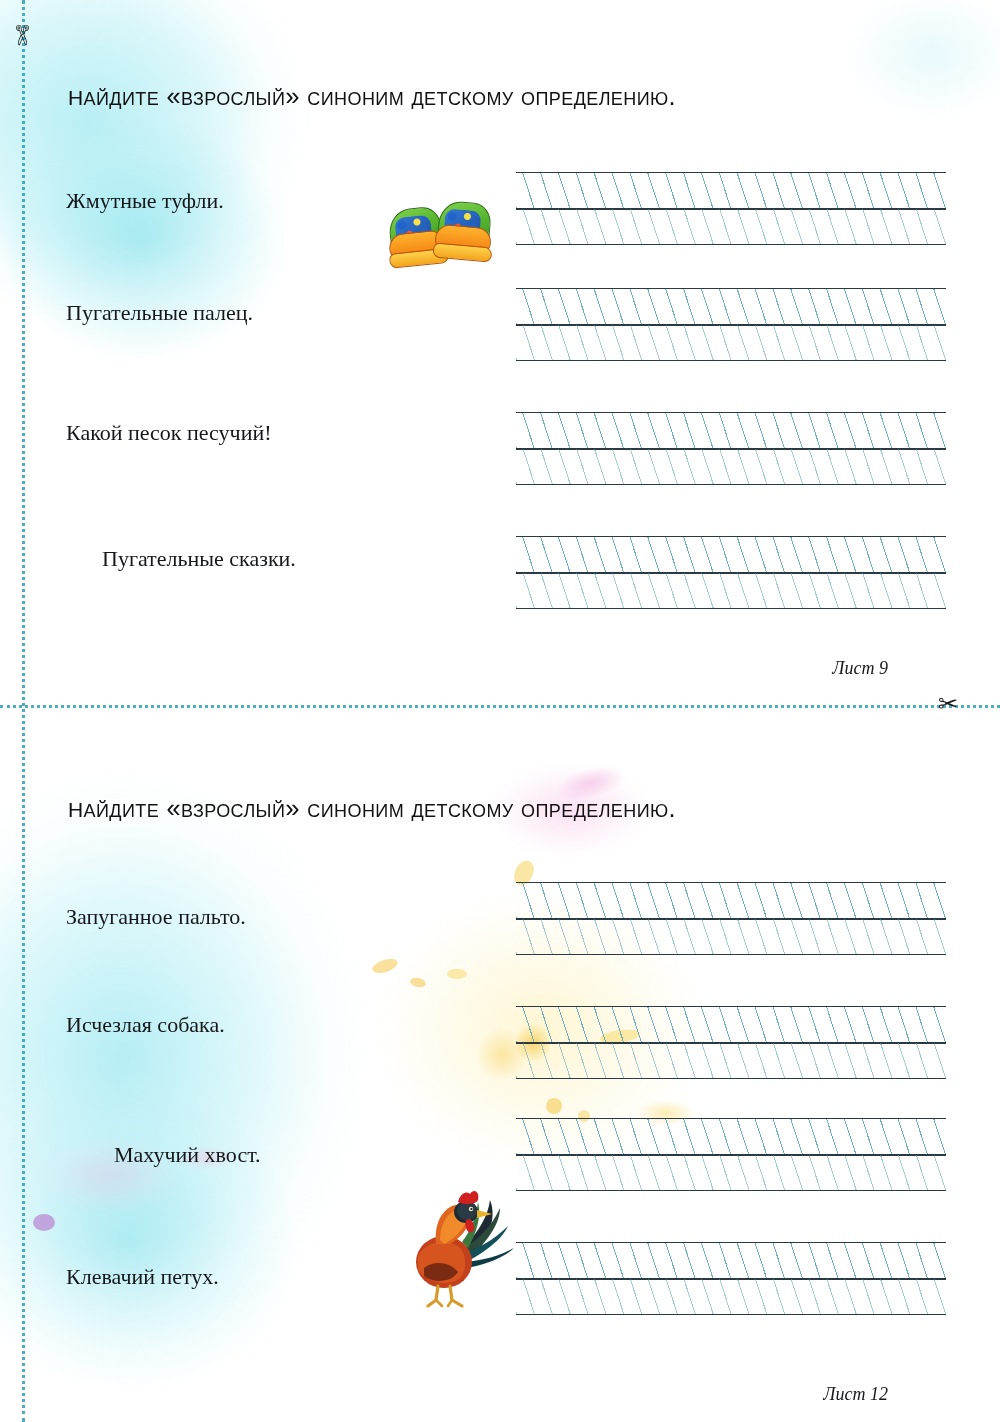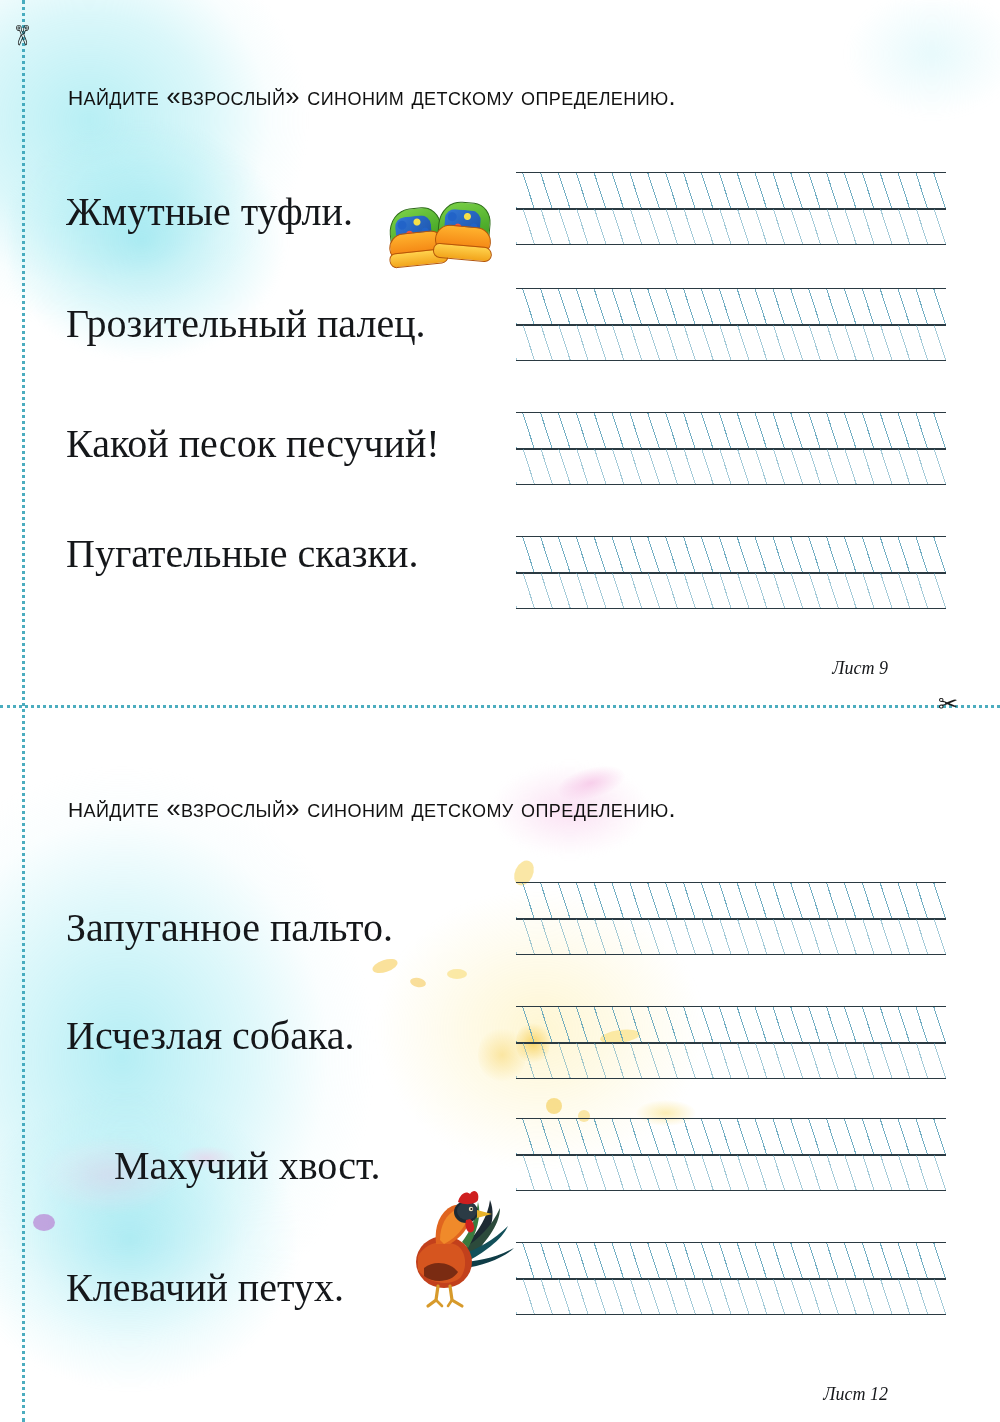--- a/index.html
+++ b/index.html
@@ -118,21 +118,21 @@
     font-variant: small-caps;
     text-transform: lowercase;
     white-space: nowrap;
   }
   .prompt::first-letter { font-size: 30px; }
 
   .task {
     position: absolute;
     left: 66px;
     font-family: "Liberation Serif", serif;
-    font-size: 40px;
+    font-size: 22px;
     color: #15171a;
     white-space: nowrap;
   }
 
   
   .rule-block {
     position: absolute;
     width: 430px;
     height: 72px;
   }
@@ -247,23 +247,23 @@
   <div class="cut-vert"></div>
   <div class="cut-horiz"></div>
   <div class="scissors scissors-top">✄</div>
   <div class="scissors scissors-right">✂</div>
 
   <div class="sheet sheet-1">
 
     <div class="prompt" style="top:78px;">Найдите «взрослый» синоним детскому определению.</div>
 
     <div class="task" style="top:188px;">Жмутные туфли.</div>
-    <div class="task" style="top:300px;">Грозительный палец.</div>
+    <div class="task" style="top:300px;">Пугательные палец.</div>
     <div class="task" style="top:420px;">Какой песок песучий!</div>
-    <div class="task" style="top:530px;">Пугательные сказки.</div>
+    <div class="task" style="top:546px;margin-left:36px;">Пугательные сказки.</div>
 
     <div class="shoes">
       <div class="shoe shoe-left">
         <div class="upper"></div>
         <div class="pattern"></div>
         <div class="toe"></div>
         <div class="sole"></div>
       </div>
       <div class="shoe shoe-right">
         <div class="upper"></div>

